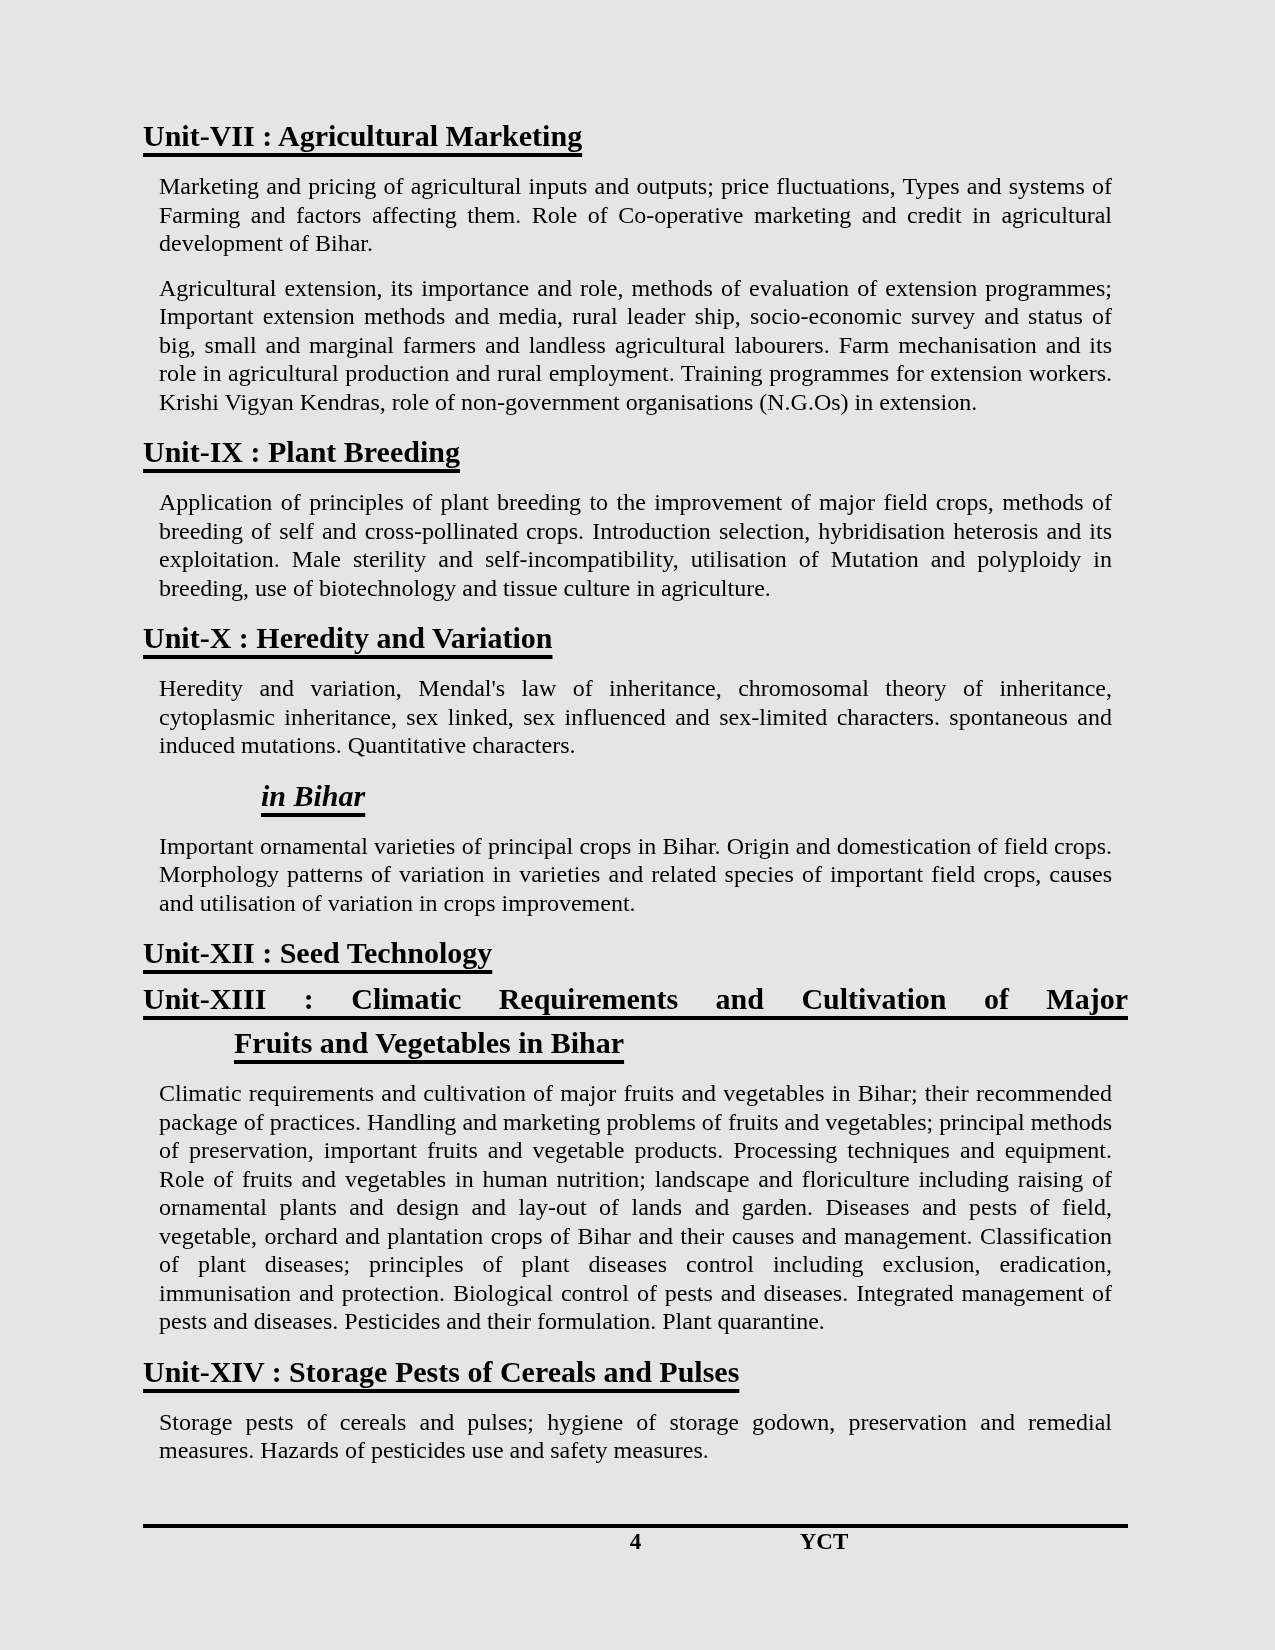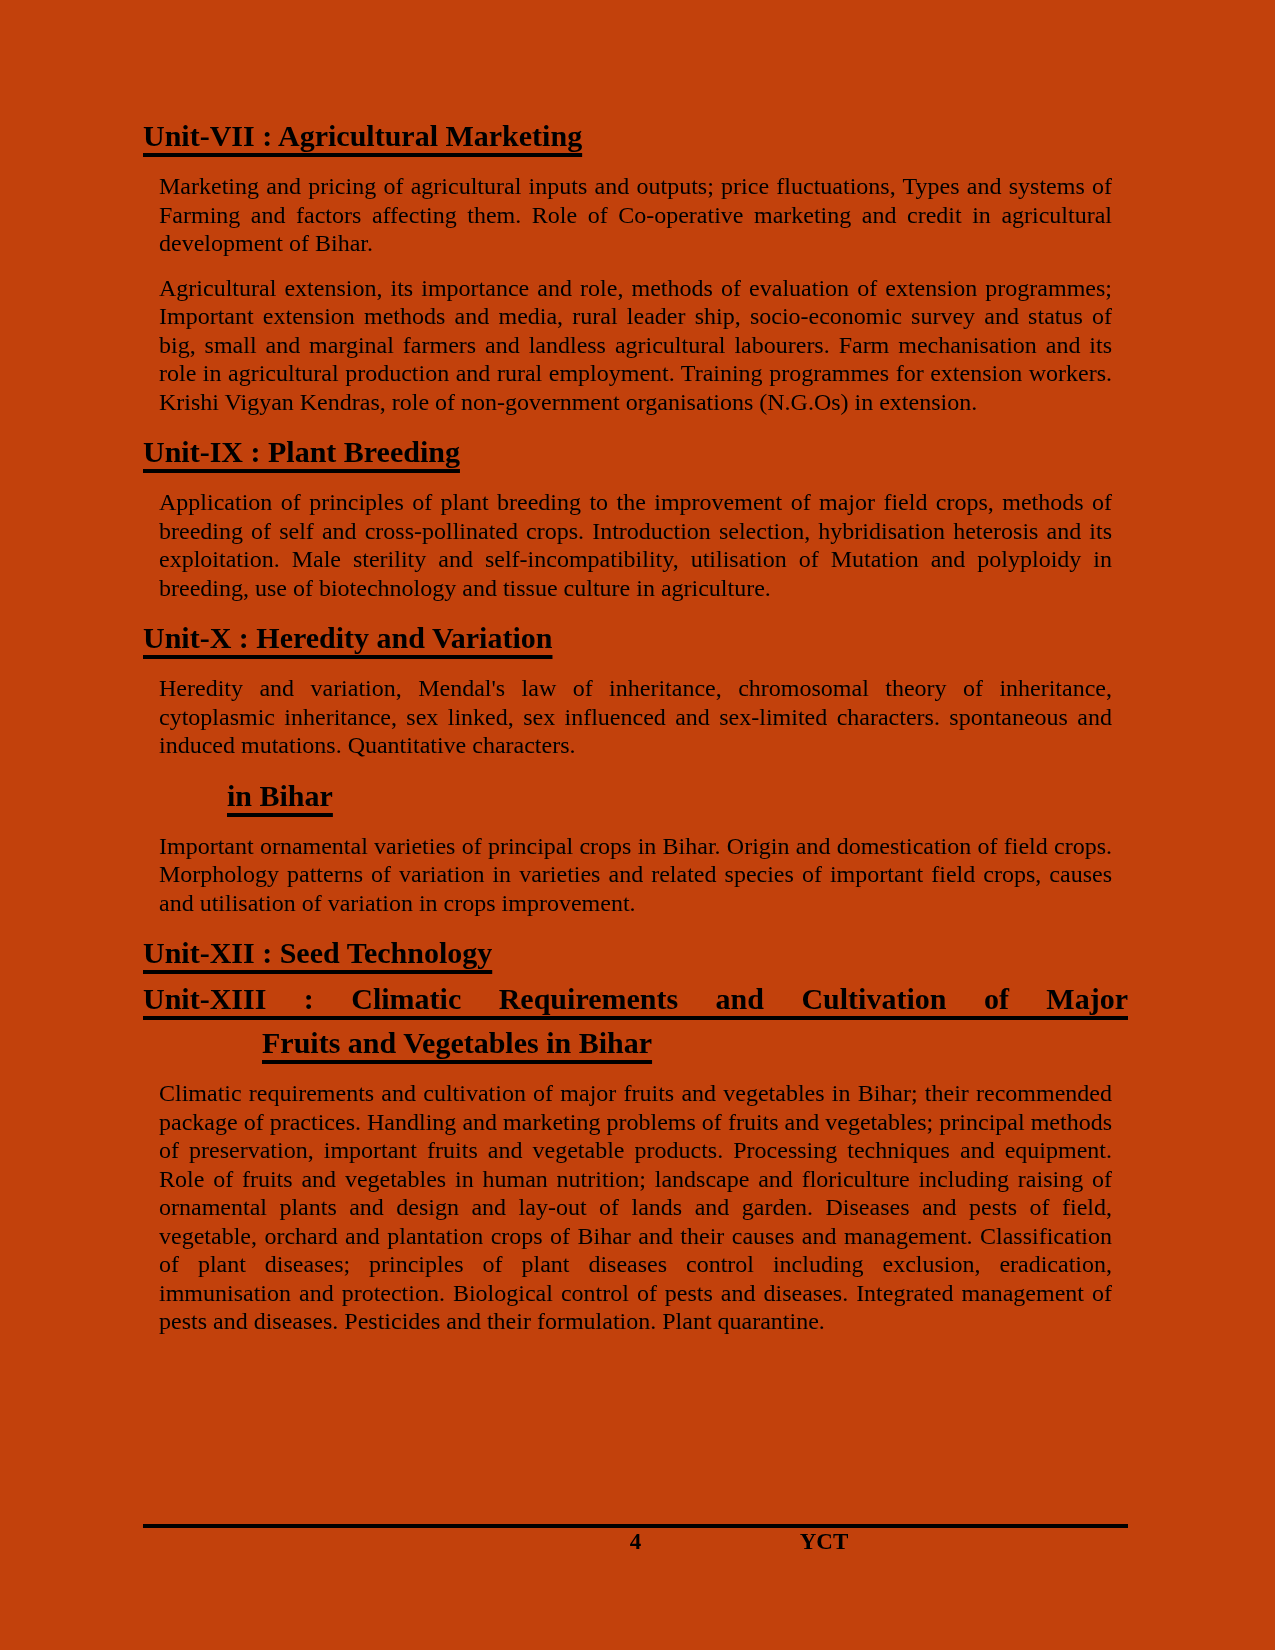--- a/index.html
+++ b/index.html
@@ -4,21 +4,21 @@
 <style>
   html, body {
     margin: 0;
     padding: 0;
     background: #ffffff;
   }
   .page {
     position: relative;
     width: 1275px;
     height: 1650px;
-    background: #c2410c;
+    background: #e5e5e5;
     color: #000000;
     font-family: "Liberation Serif", "DejaVu Serif", serif;
     overflow: hidden;
   }
   .content {
     position: absolute;
     left: 143px;
     top: 110px;
     width: 985px;
   }
@@ -33,22 +33,22 @@
     line-height: 40px;
     text-decoration: underline;
     text-decoration-thickness: 4px;
     text-underline-offset: 7px;
   }
   .hline-left { text-align: left; }
   .hline-justify {
     text-align: justify;
     text-align-last: justify;
   }
-  .hline-indent1 { margin-left: 84px; margin-top: 4px; }
-  .hline-indent2 { margin-left: 119px; margin-top: 4px; }
+  .hline-indent1 { margin-left: 118px; margin-top: 4px; font-style: italic; }
+  .hline-indent2 { margin-left: 91px; margin-top: 4px; }
   .para {
     font-size: 24px;
     line-height: 28.5px;
     text-align: justify;
     margin: 16px;
   }
   .footer {
     position: absolute;
     left: 143px;
     top: 1524px;
@@ -105,20 +105,26 @@
           <span class="hline hline-left">Unit-XII : Seed Technology</span>
         </h2>
       </section>
       <section class="unit">
         <h2 class="heading">
           <span class="hline hline-justify">Unit-XIII : Climatic Requirements and Cultivation of Major</span>
           <span class="hline hline-indent2">Fruits and Vegetables in Bihar</span>
         </h2>
         <p class="para">Climatic requirements and cultivation of major fruits and vegetables in Bihar; their recommended package of practices. Handling and marketing problems of fruits and vegetables; principal methods of preservation, important fruits and vegetable products. Processing techniques and equipment. Role of fruits and vegetables in human nutrition; landscape and floriculture including raising of ornamental plants and design and lay-out of lands and garden. Diseases and pests of field, vegetable, orchard and plantation crops of Bihar and their causes and management. Classification of plant diseases; principles of plant diseases control including exclusion, eradication, immunisation and protection. Biological control of pests and diseases. Integrated management of pests and diseases. Pesticides and their formulation. Plant quarantine.</p>
       </section>
+      <section class="unit">
+        <h2 class="heading">
+          <span class="hline hline-left">Unit-XIV : Storage Pests of Cereals and Pulses</span>
+        </h2>
+        <p class="para">Storage pests of cereals and pulses; hygiene of storage godown, preservation and remedial measures. Hazards of pesticides use and safety measures.</p>
+      </section>
     </main>
 
   <footer class="footer">
     <div class="footer-row">
       <span class="fcell left"></span>
       <span class="fcell center">4</span>
       <span class="fcell right">YCT</span>
     </div>
   </footer>
 

